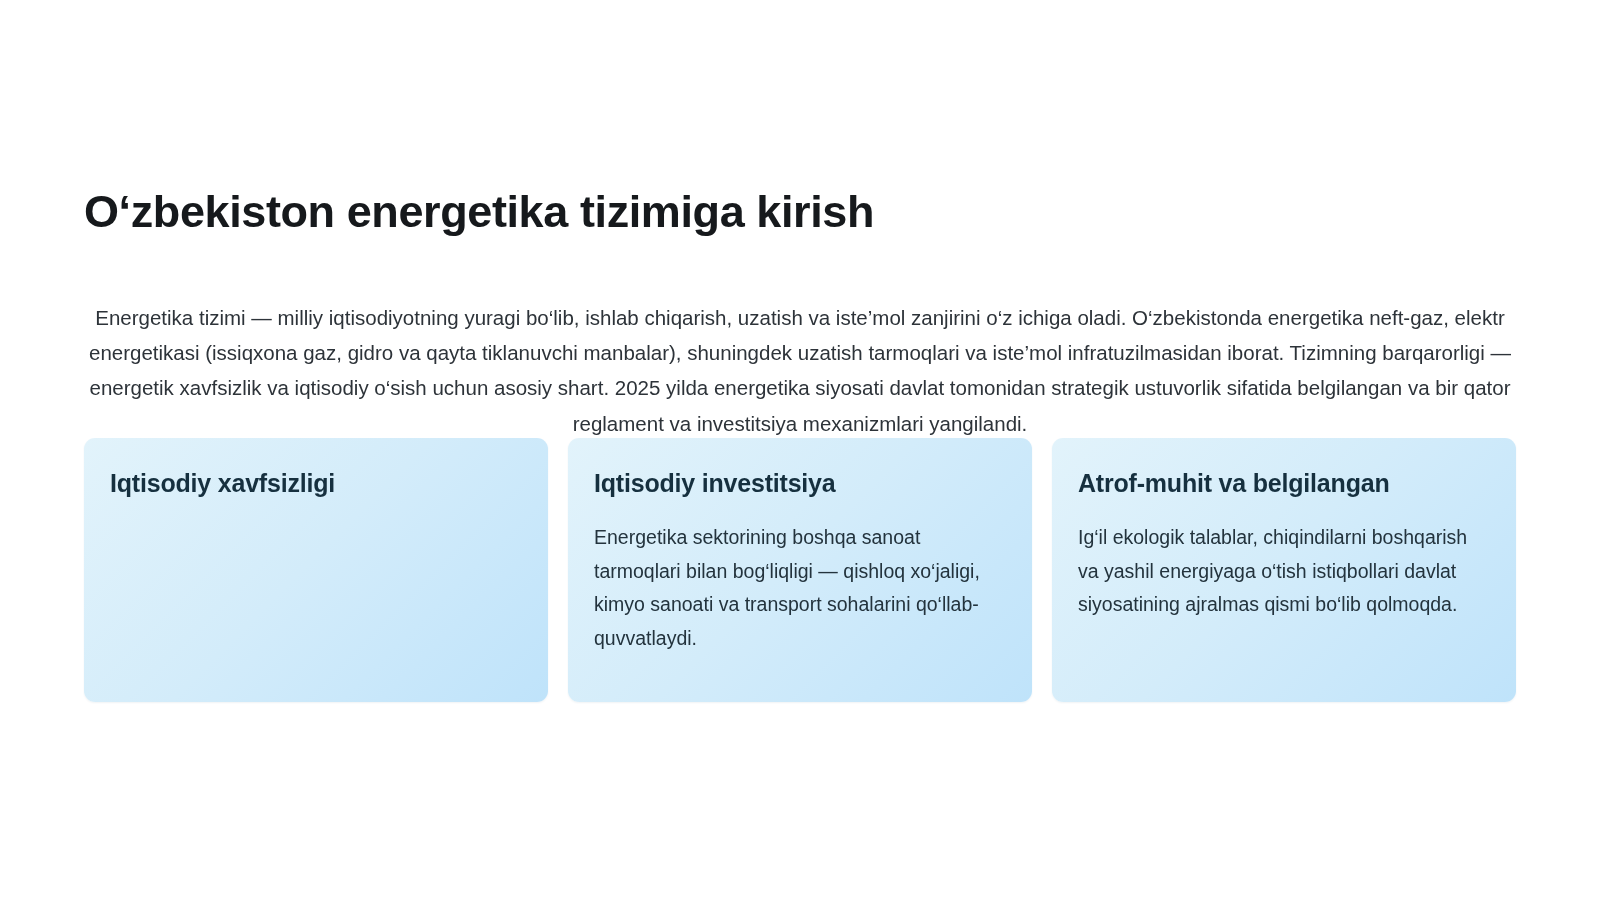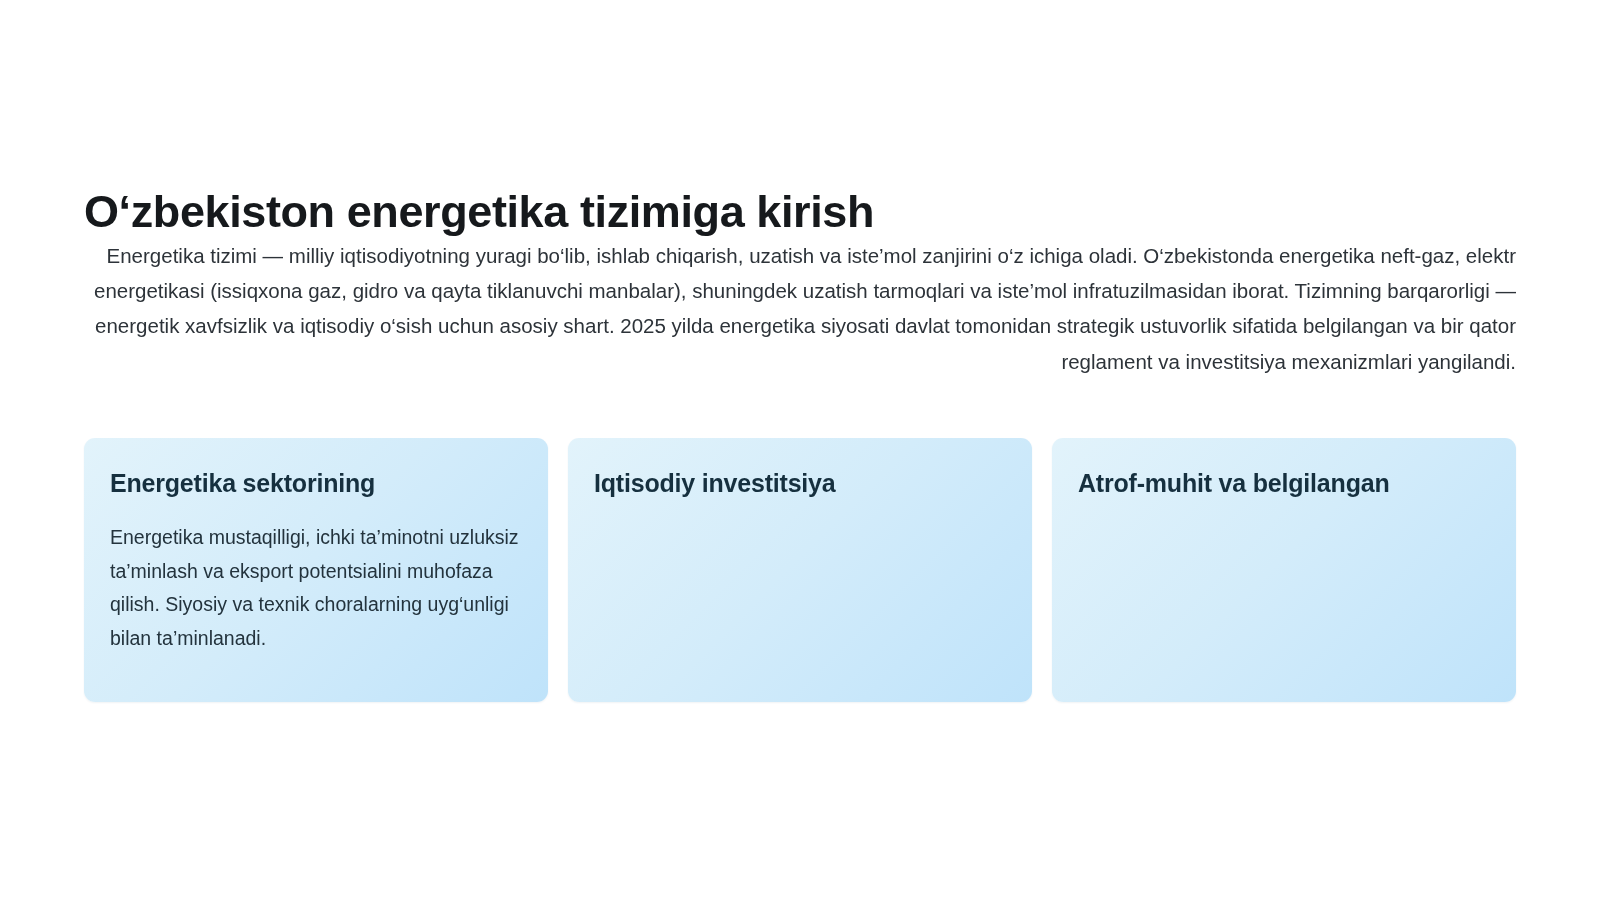--- a/index.html
+++ b/index.html
@@ -22,25 +22,26 @@
   .page-title {
     font-size: 45px;
     font-weight: 700;
     color: #16191c;
     letter-spacing: -0.4px;
     line-height: 1.15;
     padding-top: 186px;
   }
 
   .intro-paragraph {
+    margin-top: 62px;
     font-size: 20.5px;
     line-height: 1.72;
     color: #2d3339;
     max-width: 1434px;
-    text-align: right;
+    text-align: center;
   }
 
   .cards {
     position: absolute;
     left: 84px;
     right: 84px;
     top: 438px;
     display: grid;
     grid-template-columns: repeat(3, 1fr);
     gap: 20px;
@@ -75,26 +76,27 @@
 
 <div class="page">
 
   <h1 class="page-title">O‘zbekiston energetika tizimiga kirish</h1>
 
   <p class="intro-paragraph">Energetika tizimi — milliy iqtisodiyotning yuragi bo‘lib, ishlab chiqarish, uzatish va iste’mol zanjirini o‘z ichiga oladi. O‘zbekistonda energetika neft-gaz, elektr energetikasi (issiqxona gaz, gidro va qayta tiklanuvchi manbalar), shuningdek uzatish tarmoqlari va iste’mol infratuzilmasidan iborat. Tizimning barqarorligi — energetik xavfsizlik va iqtisodiy o‘sish uchun asosiy shart. 2025 yilda energetika siyosati davlat tomonidan strategik ustuvorlik sifatida belgilangan va bir qator reglament va investitsiya mexanizmlari yangilandi.</p>
 
   <div class="cards">
 
     <div class="card">
-      <div class="card-title">Energetika sektorining</div>
-      <div class="card-body">Energetika mustaqilligi, ichki ta’minotni uzluksiz ta’minlash va eksport potentsialini muhofaza qilish. Siyosiy va texnik choralarning uyg‘unligi bilan ta’minlanadi.</div>
+      <div class="card-title">Iqtisodiy xavfsizligi</div>
     </div>
 
     <div class="card">
       <div class="card-title">Iqtisodiy investitsiya</div>
+      <div class="card-body">Energetika sektorining boshqa sanoat tarmoqlari bilan bog‘liqligi — qishloq xo‘jaligi, kimyo sanoati va transport sohalarini qo‘llab-quvvatlaydi.</div>
     </div>
 
     <div class="card">
       <div class="card-title">Atrof-muhit va belgilangan</div>
+      <div class="card-body">Ig‘il ekologik talablar, chiqindilarni boshqarish va yashil energiyaga o‘tish istiqbollari davlat siyosatining ajralmas qismi bo‘lib qolmoqda.</div>
     </div>
 
   </div>
 </div>
 
 </body></html>

